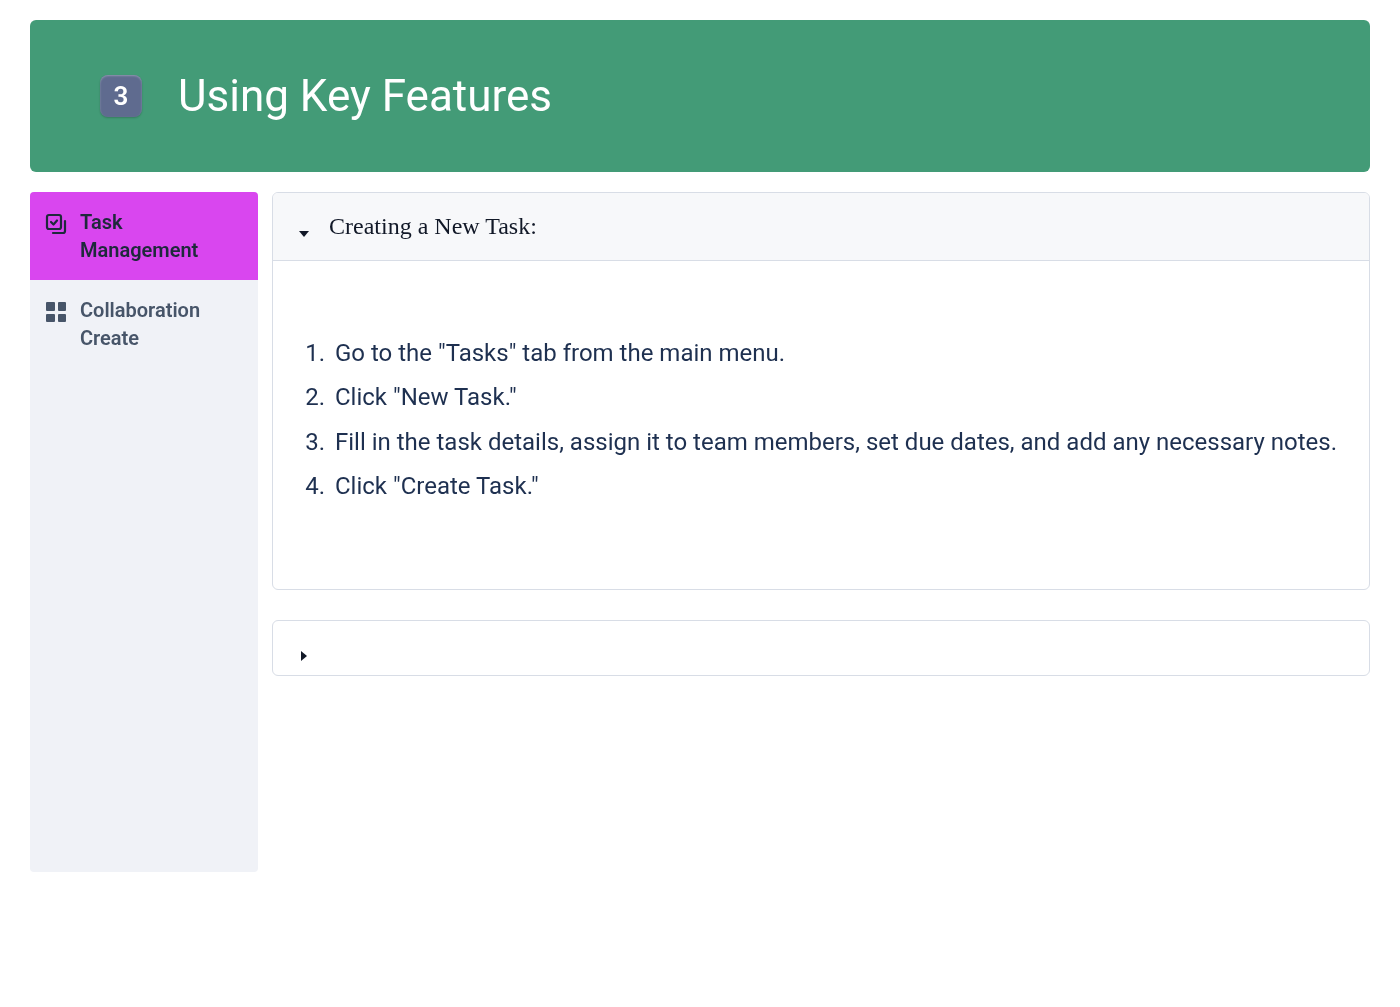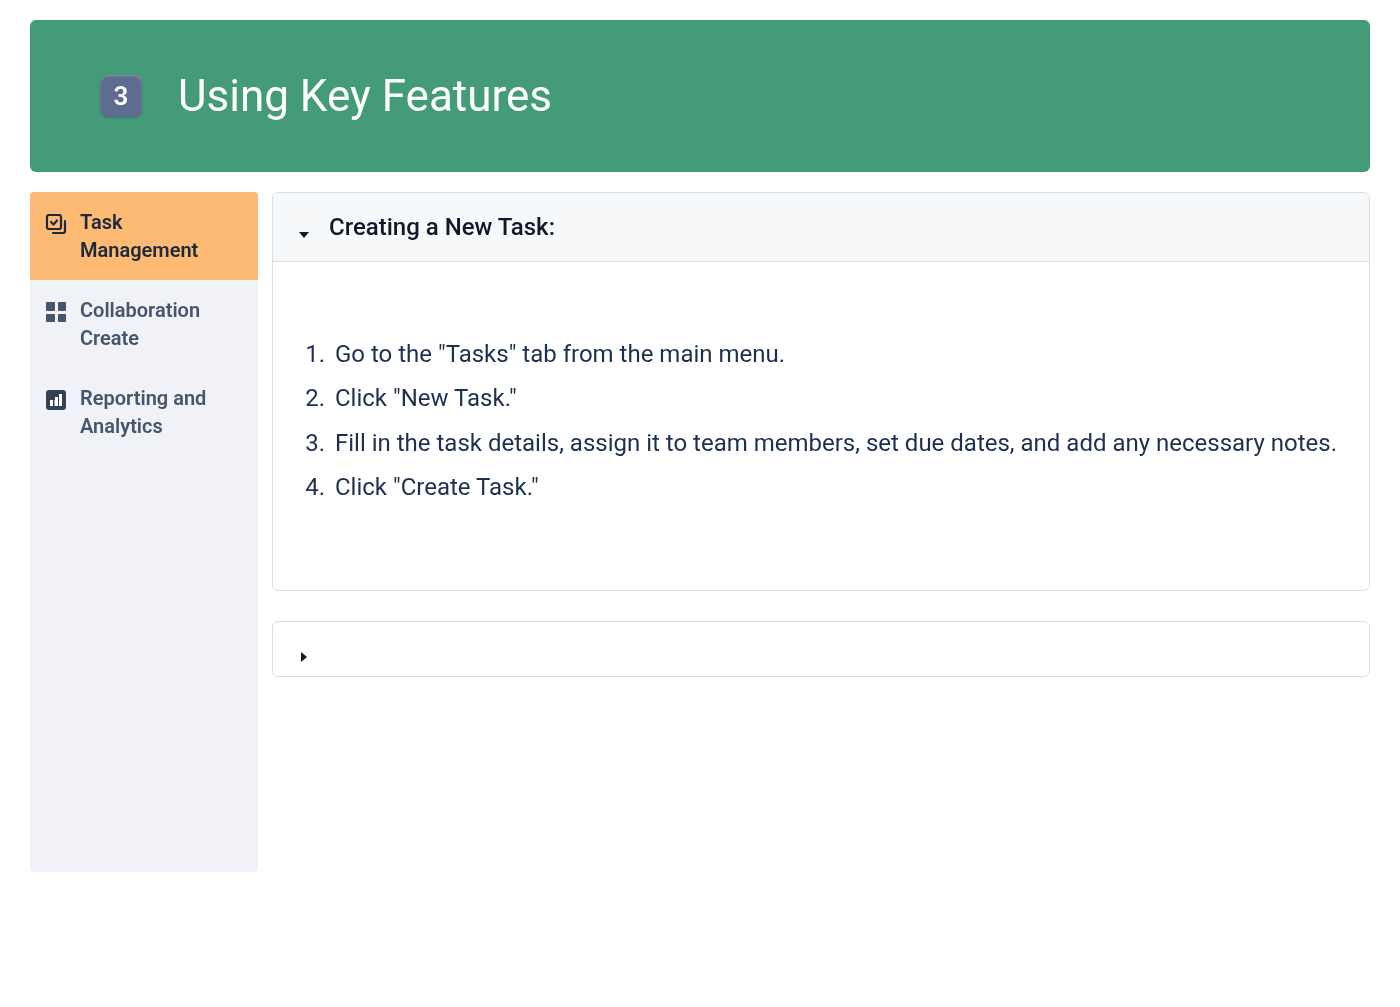--- a/index.html
+++ b/index.html
@@ -68,21 +68,21 @@
       gap: 12px;
       padding: 16px 14px;
       cursor: pointer;
       color: #475569;
       font-size: 20px;
       font-weight: 600;
       line-height: 1.4;
     }
 
     .sidebar-item.active {
-      background: #fdba74;
+      background: #d946ef;
       color: #1e293b;
       border-radius: 4px 4px 0 0;
     }
 
     .sidebar-item .icon-wrap {
       width: 24px;
       height: 24px;
       flex-shrink: 0;
       display: flex;
       align-items: center;
@@ -167,20 +167,21 @@
       padding: 20px 24px;
       cursor: pointer;
       font-size: 24px;
       font-weight: 500;
       color: #111827;
     }
 
     .accordion-header.expanded-h {
       background: #f7f8fa;
       border-bottom: 1px solid #d8dde6;
+      font-family: Liberation Serif, serif;
     }
 
     .accordion-header .chevron {
       width: 14px;
       height: 14px;
       flex-shrink: 0;
     }
 
     .accordion-body {
       padding: 70px 30px 80px 30px;
@@ -230,29 +231,20 @@
           <span class="icon-squares">
               <span></span>
               <span></span>
               <span></span>
               <span></span>
             </span>
         </span>
         <span class="label-text">Collaboration Create</span>
       </div>
 
-      <div class="sidebar-item">
-        <span class="icon-wrap">
-          <span class="icon-chart">
-            <span class="bar2"></span>
-            <span class="bar3"></span>
-          </span>
-        </span>
-        <span class="label-text">Reporting and Analytics</span>
-      </div>
 
     </nav>
 
     <main class="main-content">
 
       <section class="accordion">
         <div class="accordion-header expanded-h">
           <span class="chevron">
             <svg viewBox="0 0 14 14" width="14" height="14">
                 <path d="M2 4 L7 10 L12 4 Z" fill="#111827"></path>

